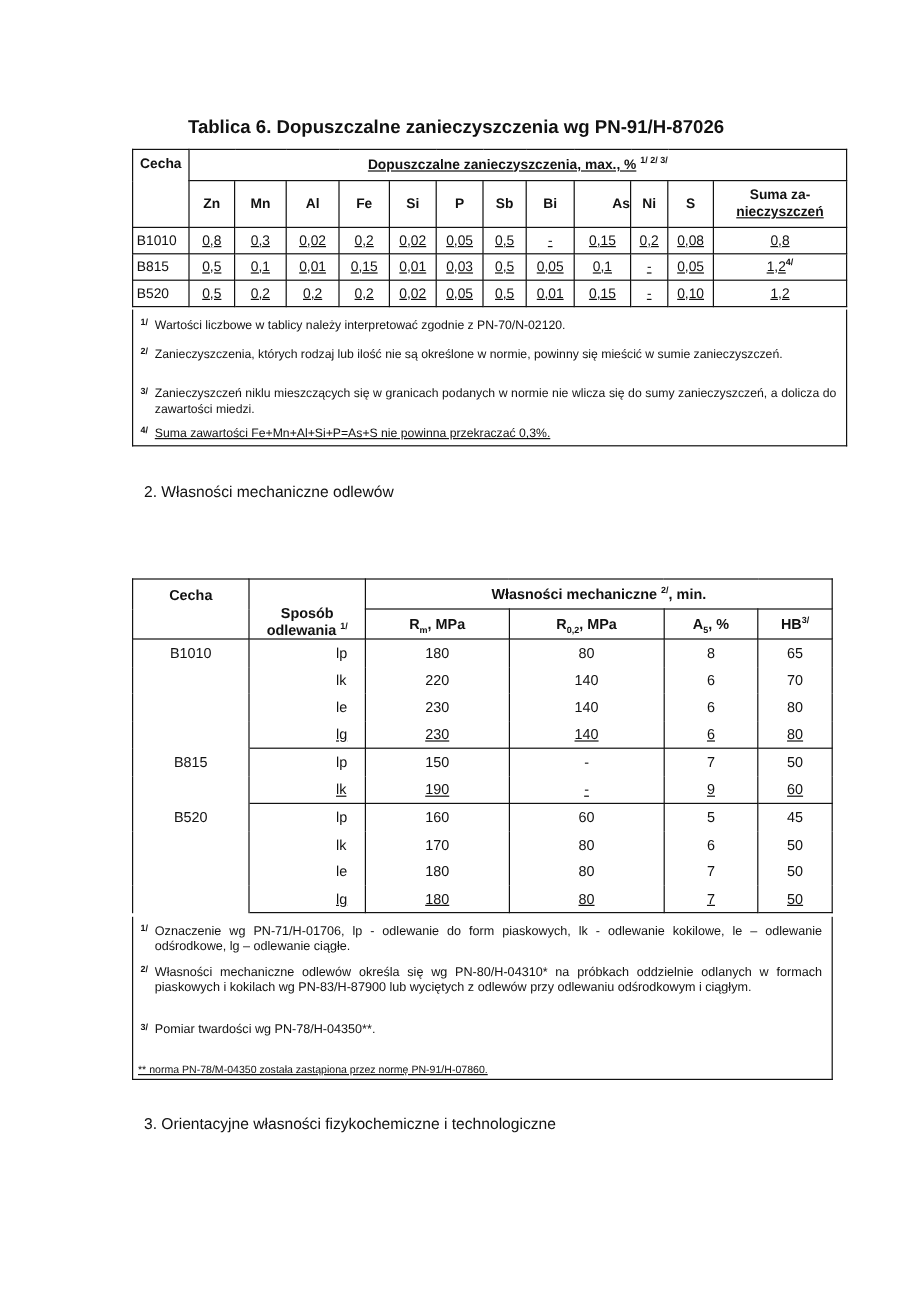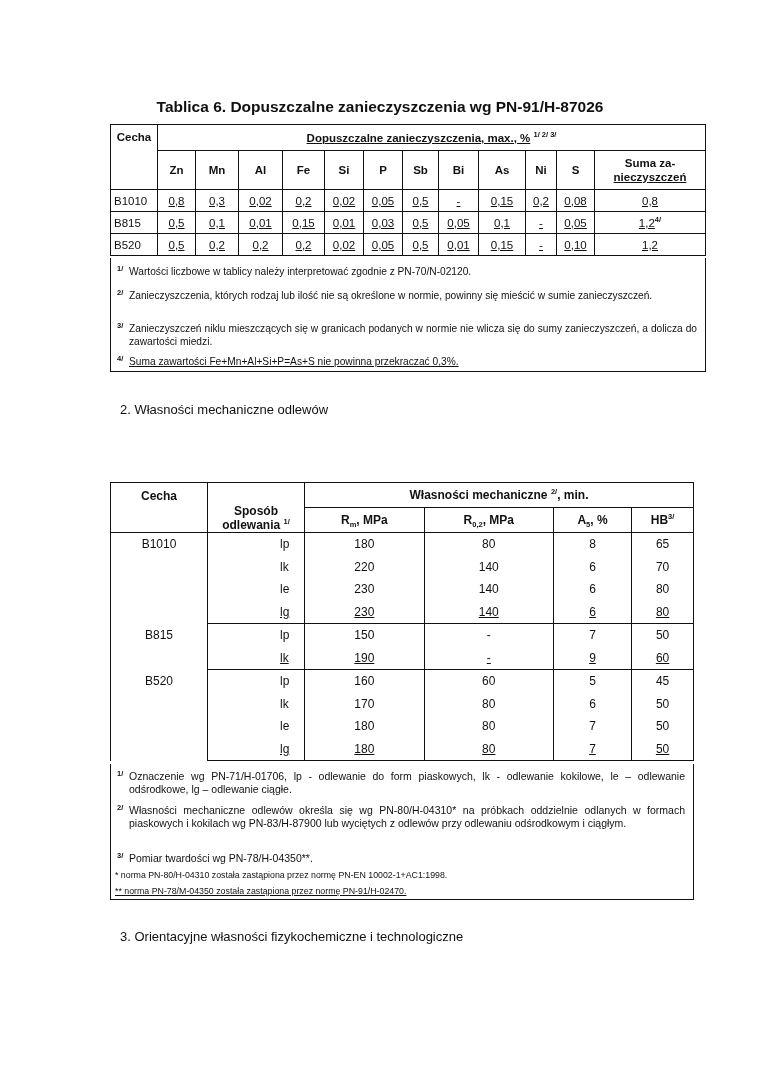--- a/index.html
+++ b/index.html
@@ -53,21 +53,21 @@
     </tr>
     <tr class="hdr2" id="t1-elements">
         <th style="width: 37px;">Zn</th>
         <th style="width: 42px;">Mn</th>
         <th style="width: 43px;">Al</th>
         <th style="width: 41px;">Fe</th>
         <th style="width: 38px;">Si</th>
         <th style="width: 38px;">P</th>
         <th style="width: 35px;">Sb</th>
         <th style="width: 39px;">Bi</th>
-        <th style="width: 46px;">As</th>
+        <th style="width: 46px; text-align: right;">As</th>
         <th style="width: 30px;">Ni</th>
         <th style="width: 37px;">S</th>
         <th style="line-height: 14px;">
           <div>Suma za-</div>
           <div class="ul">nieczyszczeń</div>
         </th>
       </tr>
   </thead>
   <tbody id="t1-body">
       <tr>
@@ -244,17 +244,16 @@
       <span class="tx">Oznaczenie wg PN-71/H-01706, lp - odlewanie do form piaskowych, lk - odlewanie kokilowe, le – odlewanie odśrodkowe, lg – odlewanie ciągłe.</span>
     </div>
   <div class="note" style="top:40px;">
       <span class="mk">2/</span>
       <span class="tx">Własności mechaniczne odlewów określa się wg PN-80/H-04310* na próbkach oddzielnie odlanych w formach piaskowych i kokilach wg PN-83/H-87900 lub wyciętych z odlewów przy odlewaniu odśrodkowym i ciągłym.</span>
     </div>
   <div class="note" style="top:88px;">
       <span class="mk">3/</span>
       <span class="tx">Pomiar twardości wg PN-78/H-04350**.</span>
     </div>
-  <div class="smallnote" style="top:106px;">* norma PN-80/H-04310 została zastąpiona przez normę PN-EN 10002-1+AC1:1998.</div>
-  <div class="smallnote ul" style="top:122px;">** norma PN-78/M-04350 została zastąpiona przez normę PN-91/H-02470.</div>
+  <div class="smallnote ul" style="top:122px;">** norma PN-78/M-04350 została zastąpiona przez normę PN-91/H-07860.</div>
 </div>
 
 <div class="abs section" style="left:120px; top:929px;">3.    Orientacyjne własności fizykochemiczne i technologiczne</div>
 
 </body></html>

